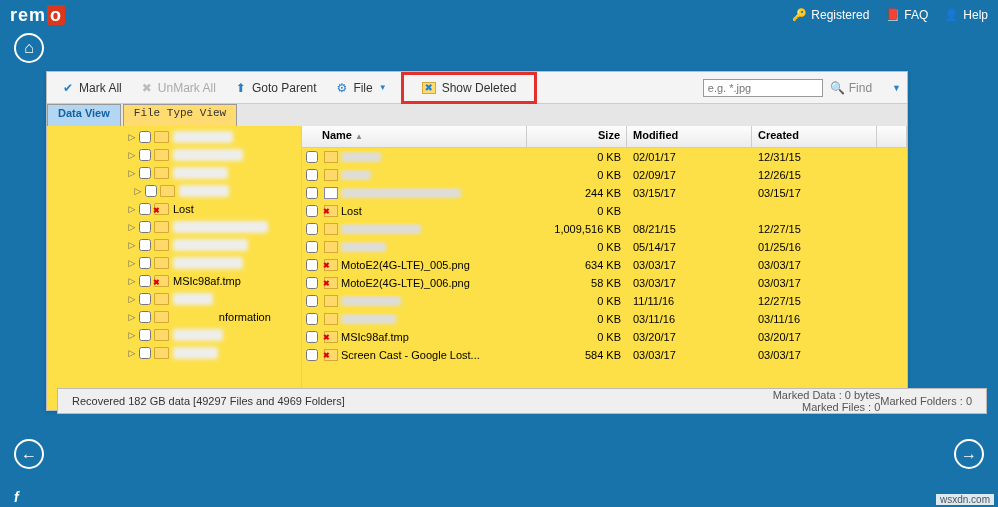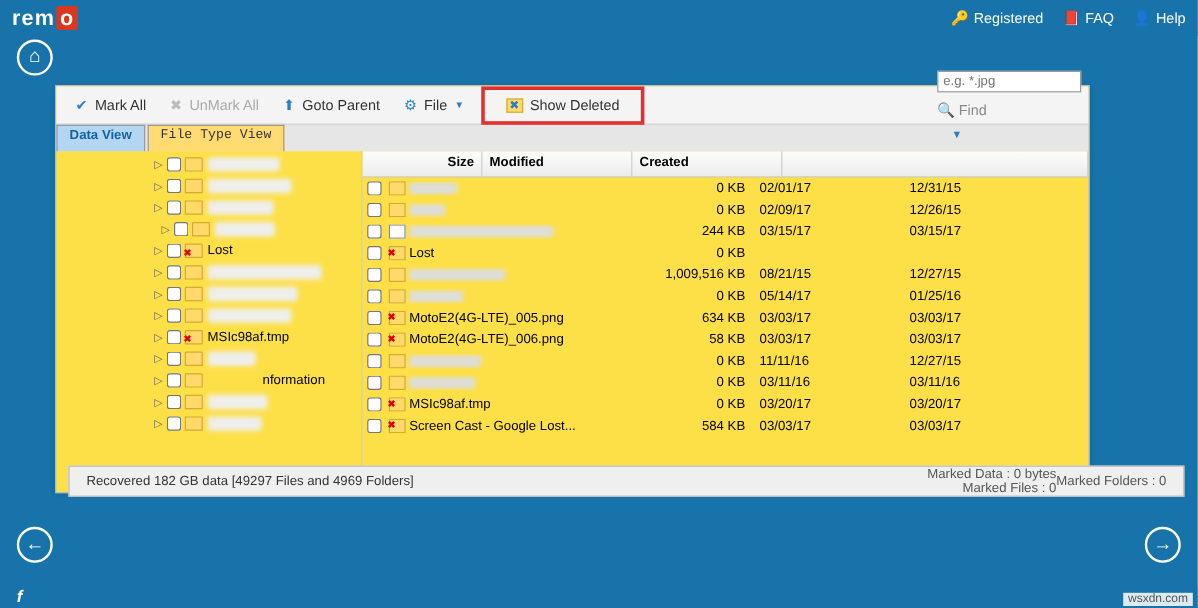--- a/index.html
+++ b/index.html
@@ -21,21 +21,21 @@
 
 
 .toolbar { height: 32px; background: #f4f4f4; display: flex; align-items: center; padding: 0 6px; font-size: 12px; border-bottom: 1px solid #ccc; }
 .tb-btn { display: inline-flex; align-items: center; gap: 6px; padding: 4px 10px; cursor: pointer; color: #333; white-space: nowrap; }
 .tb-btn.gray { color: #aaa; }
 .tb-highlight { border: 3px solid #e2302d; padding: 2px 8px; margin: 0 4px; }
 .tb-check::before { content: "✔"; color: #2b7fc7; }
 .tb-arrow::before { content: "⬆"; color: #2b7fc7; }
 .tb-gear::before { content: "⚙"; color: #2b7fc7; }
 .tb-del::before { content: "✖"; color: #2b7fc7; font-size: 10px; }
-.search-box { margin-left: auto; display: flex; align-items: flex-start; gap: 8px; flex-direction: column; }
+.search-box { margin-left: auto; display: flex; align-items: center; gap: 8px; }
 .search-input { width: 120px; height: 18px; border: 1px solid #999; font-size: 11px; padding: 1px 4px; color: #999; }
 .find-btn { display: inline-flex; align-items: center; gap: 3px; color: #888; cursor: pointer; font-size: 12px; }
 .dd-arrow { color: #2b7fc7; font-size: 9px; margin-left: 12px; }
 
 
 .tab-row { height: 22px; display: flex; background: #e6e6e6; }
 .tab { padding: 2px 10px; font-size: 11px; border: 1px solid #999; border-bottom: none; margin-right: 2px; cursor: pointer; }
 .tab.active { background: #b3d7f2; color: #1360a3; font-weight: bold; }
 .tab.inactive { background: #ffdb72; color: #333; font-family: Liberation Mono, monospace; }
 
@@ -231,20 +231,21 @@
         </div>
         <div class="tree-row" style="padding-left: 80px;">
           <span class="exp">▷</span>
     <input type="checkbox" class="cb" style="">
     <span class="folder-ico "></span>
     <span class="tree-blur" style="width:45px"></span>
         </div>
       </div>
     <div class="list-pane">
       <div class="list-header">
+        <div class="lh-cell col-name"><span>Name</span> <span style="font-size:8px;color:#888">▲</span></div>
         <div class="lh-cell col-size">Size</div>
         <div class="lh-cell col-mod">Modified</div>
         <div class="lh-cell col-cre">Created</div>
         <div class="lh-cell" style="flex:1"></div>
       </div>
       <div id="list-body">
           <div class="list-row">
             <div class="lr-name">
       <input type="checkbox" class="cb" style="">
       <span class="file-ico  "></span>

